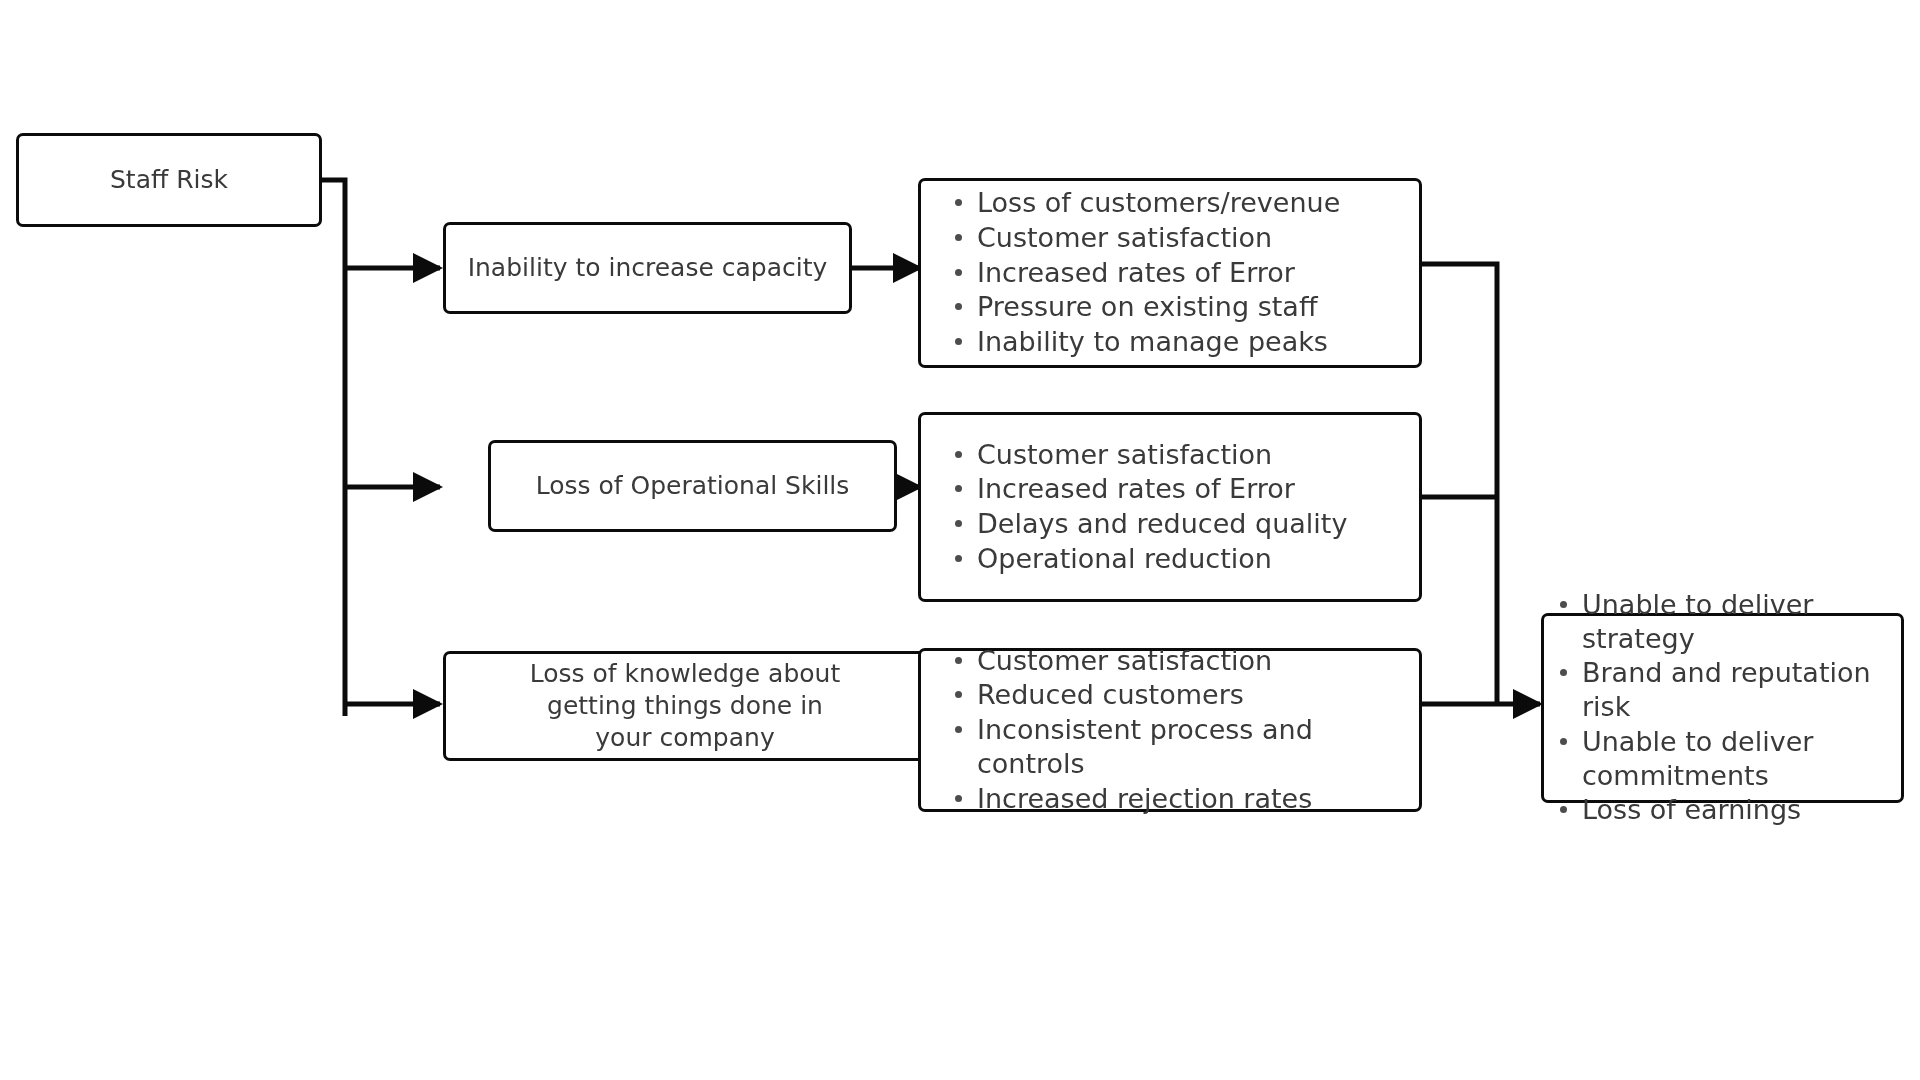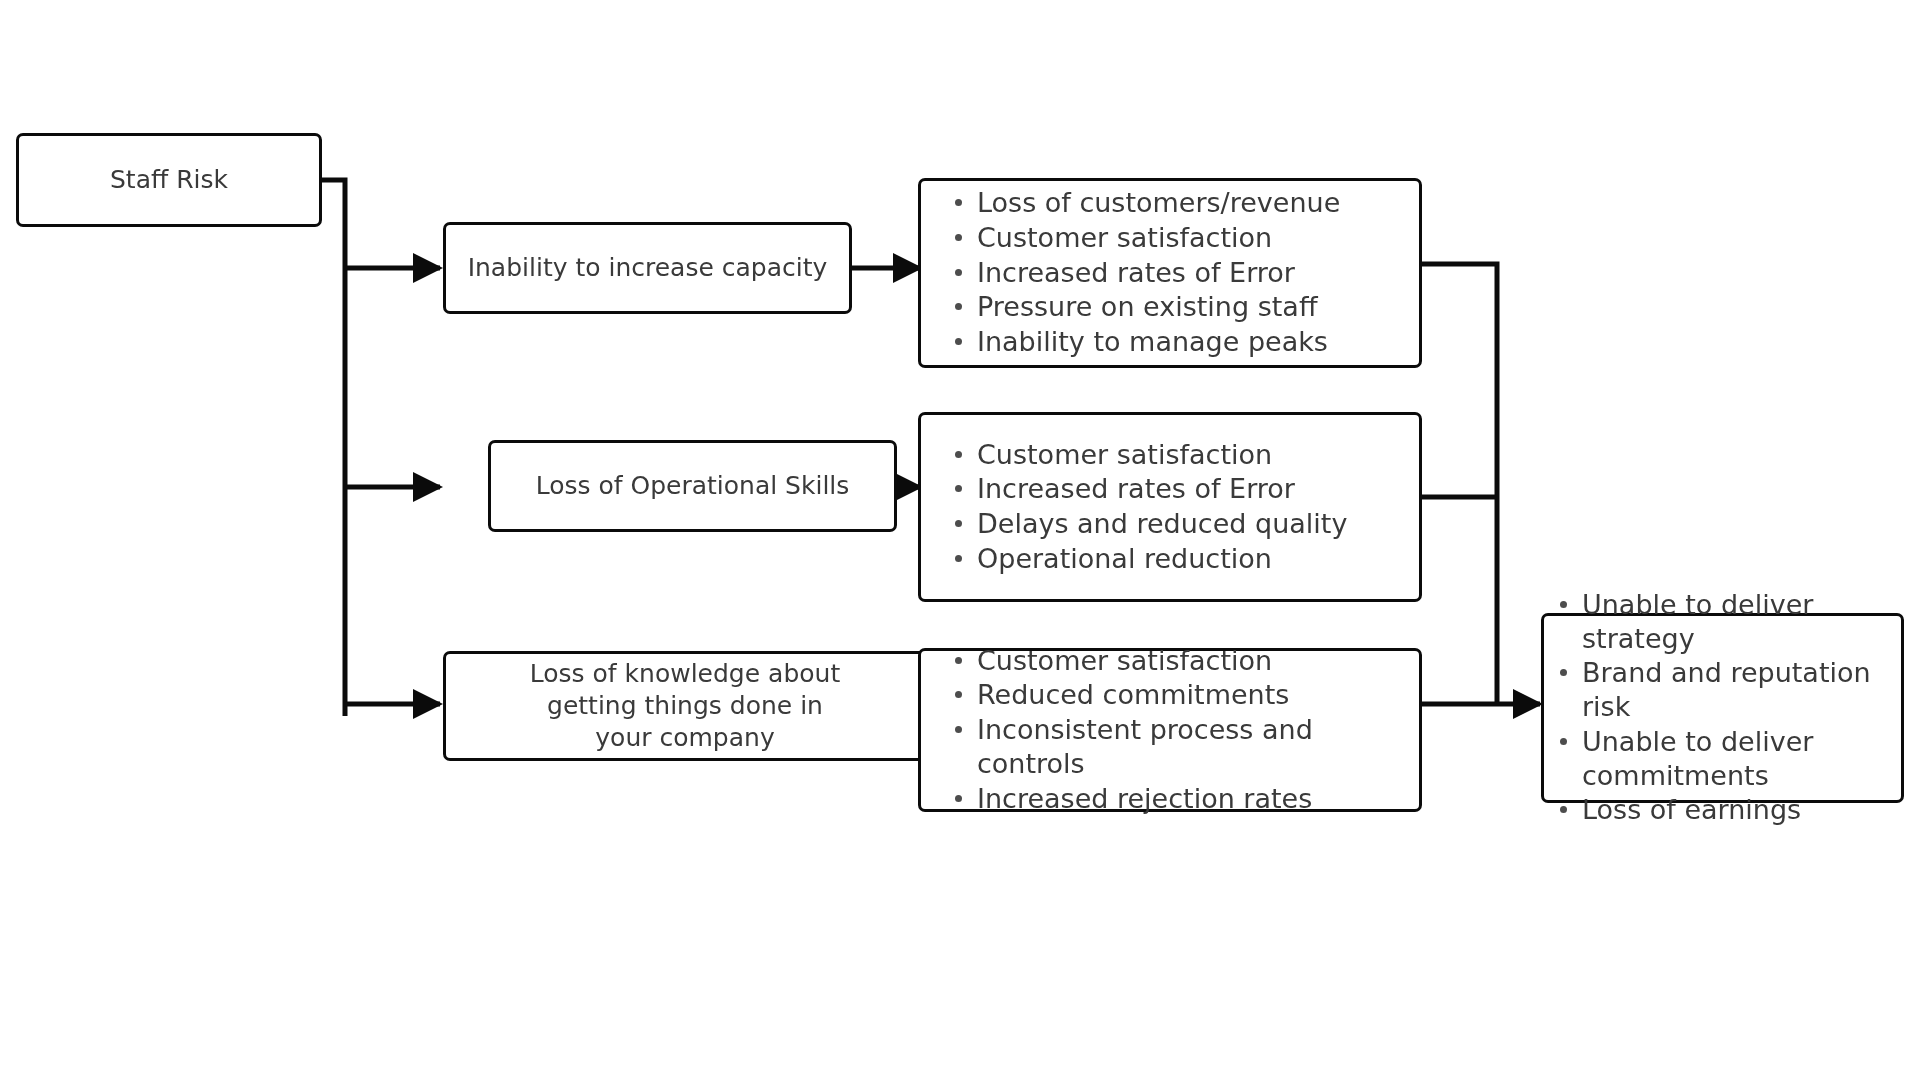--- a/index.html
+++ b/index.html
@@ -134,21 +134,21 @@
       <li>Customer satisfaction</li>
       <li>Increased rates of Error</li>
       <li>Delays and reduced quality</li>
       <li>Operational reduction</li>
     </ul>
   </div>
 
   <div class="node list" style="left:918px; top:648px; width:504px; height:164px;">
     <ul class="bullets">
       <li>Customer satisfaction</li>
-      <li>Reduced commitments</li>
+      <li>Reduced customers</li>
       <li>Inconsistent process and controls</li>
       <li>Increased rejection rates</li>
     </ul>
   </div>
 
   <div class="node list" style="left:1541px; top:613px; width:363px; height:190px;align-items:center;">
     <ul class="bullets" style="padding-left:12px;">
       <li>Unable to deliver strategy</li>
       <li>Brand and reputation risk</li>
       <li>Unable to deliver commitments</li>

